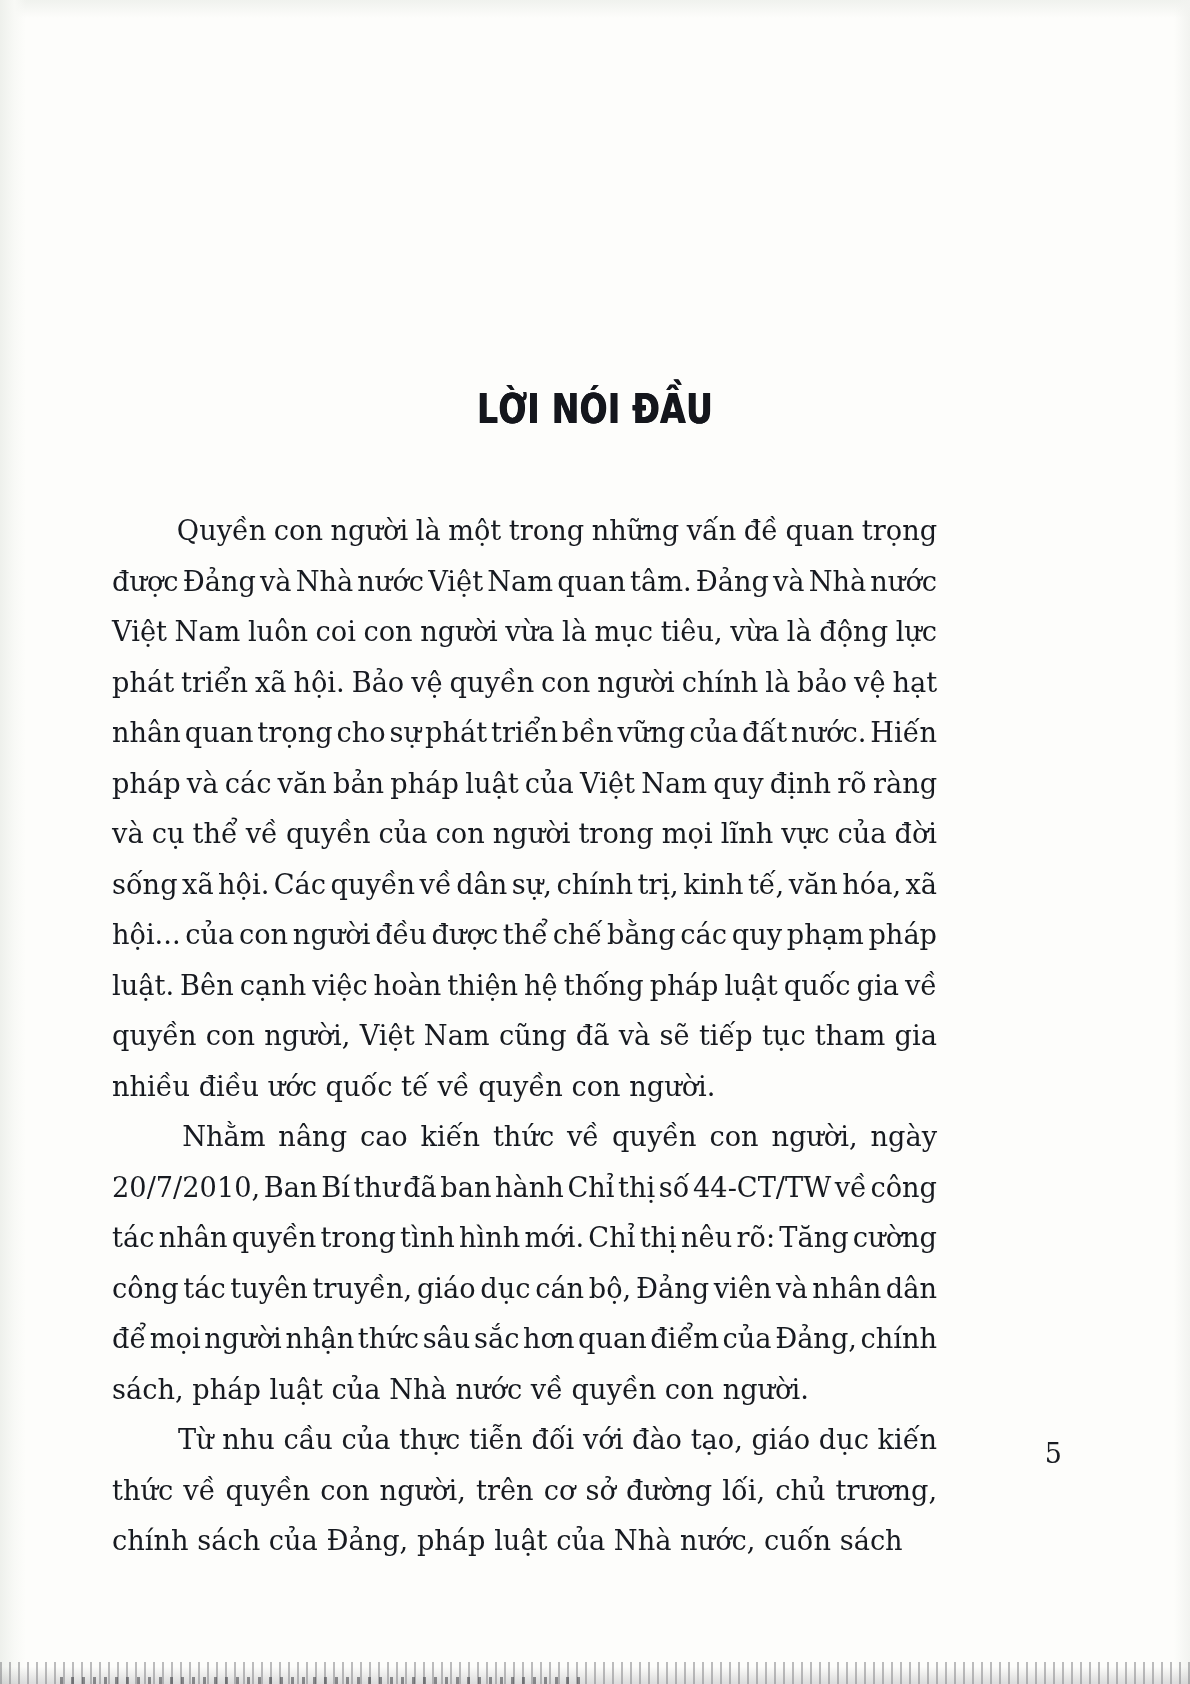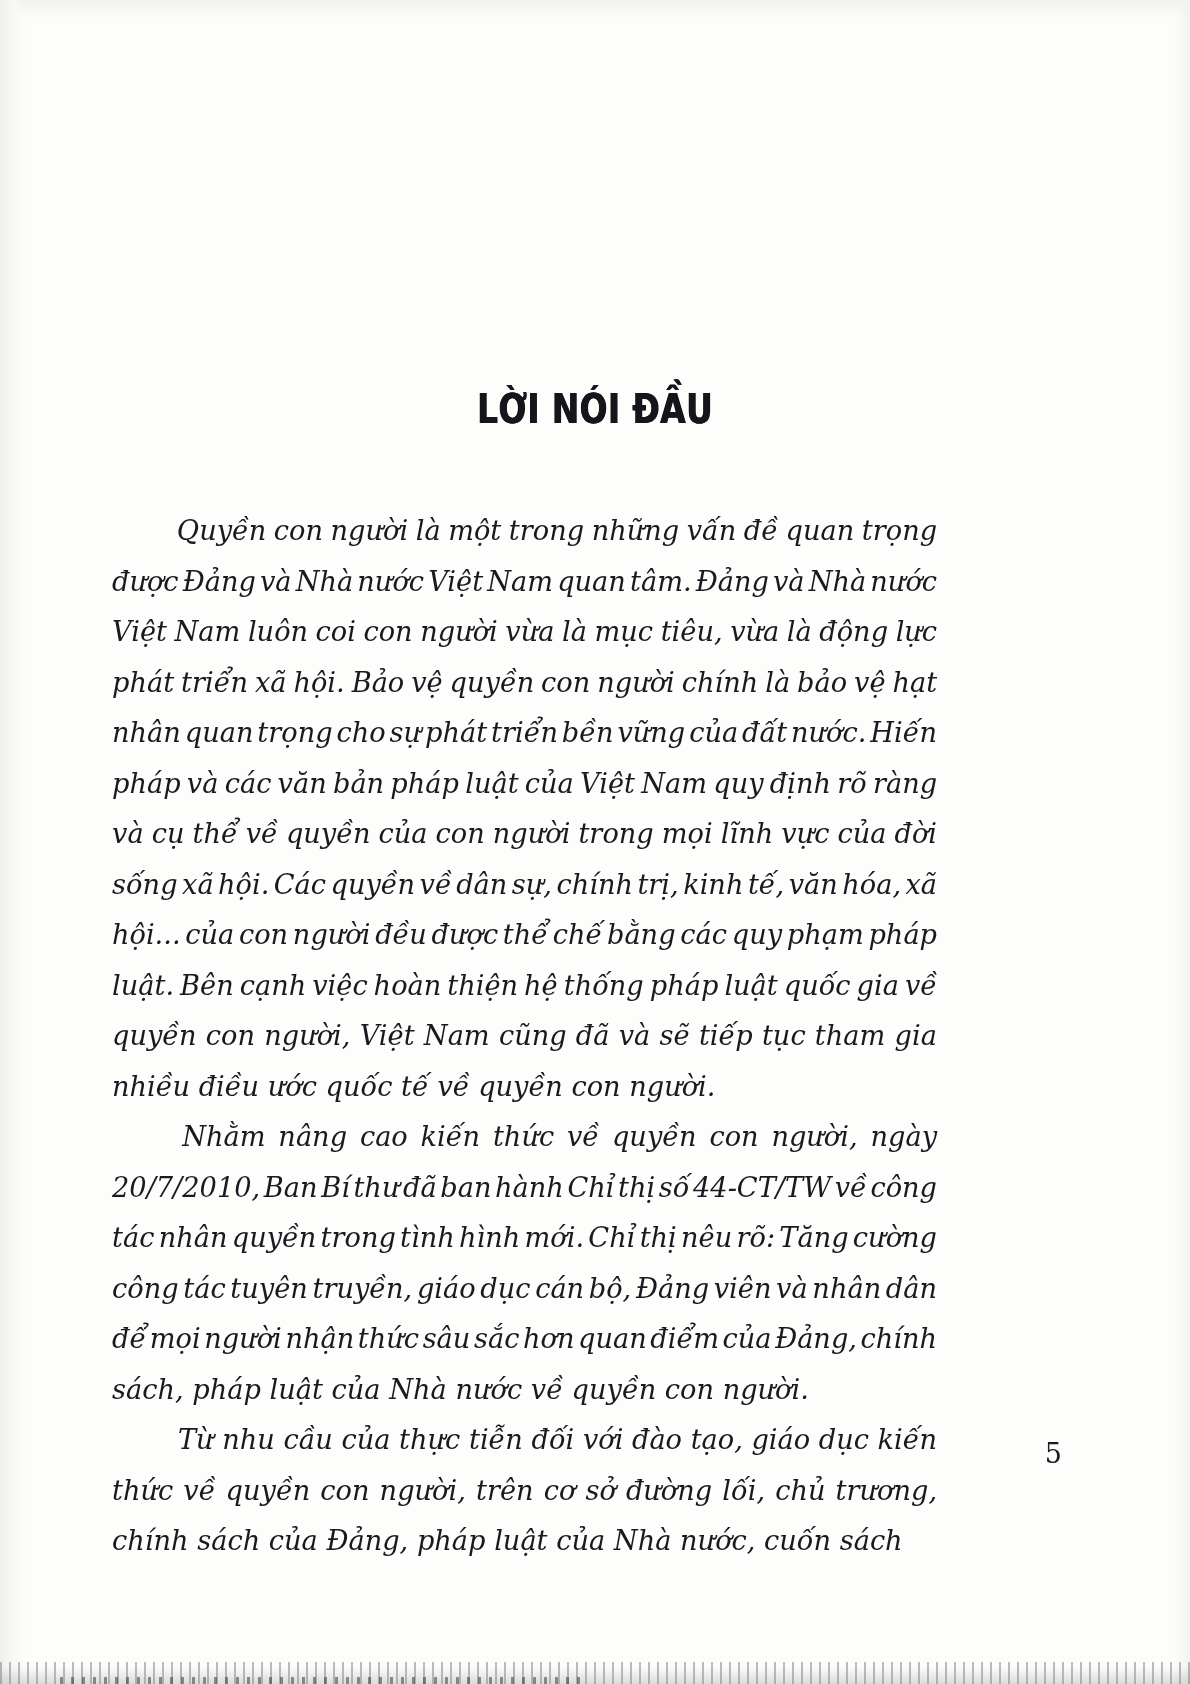--- a/index.html
+++ b/index.html
@@ -98,21 +98,20 @@
     transform-origin: 50% 50%;
     text-shadow: 0.6px 0 0 #14161c, -0.4px 0 0 #14161c;
   }
 
   .body-text {
     position: absolute;
     top: 506px;
     left: 112px;
     width: 864px;
     font-family: "DejaVu Serif", "Liberation Serif", serif;
-    font-style: italic;
     font-size: 28.5px;
     line-height: 50.5px;
     color: #171a20;
   }
 
   .para {
     margin: 0;
     text-align: justify;
     text-align-last: left;
     text-justify: inter-word;

